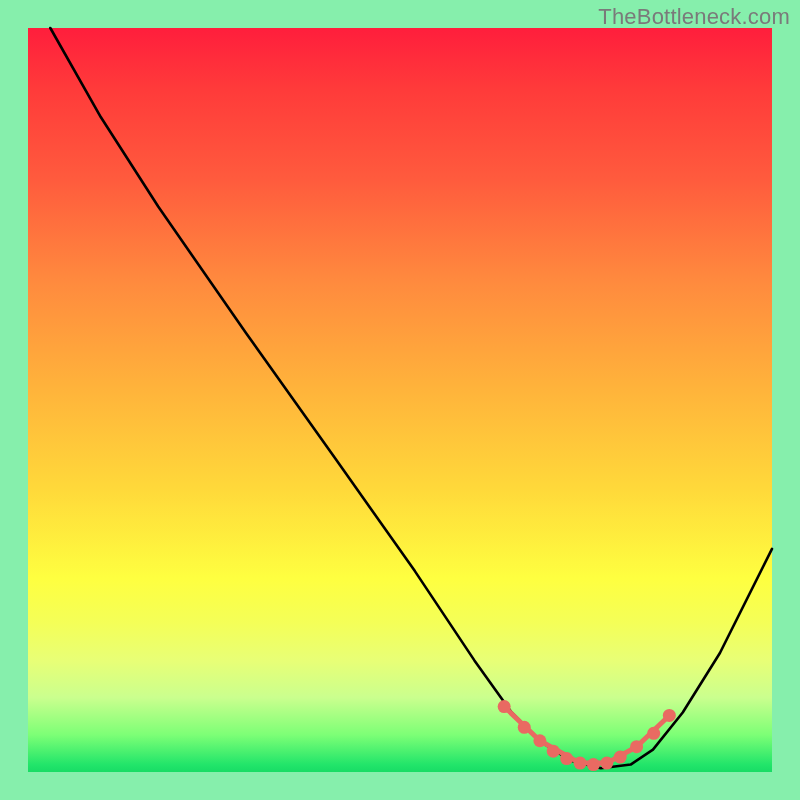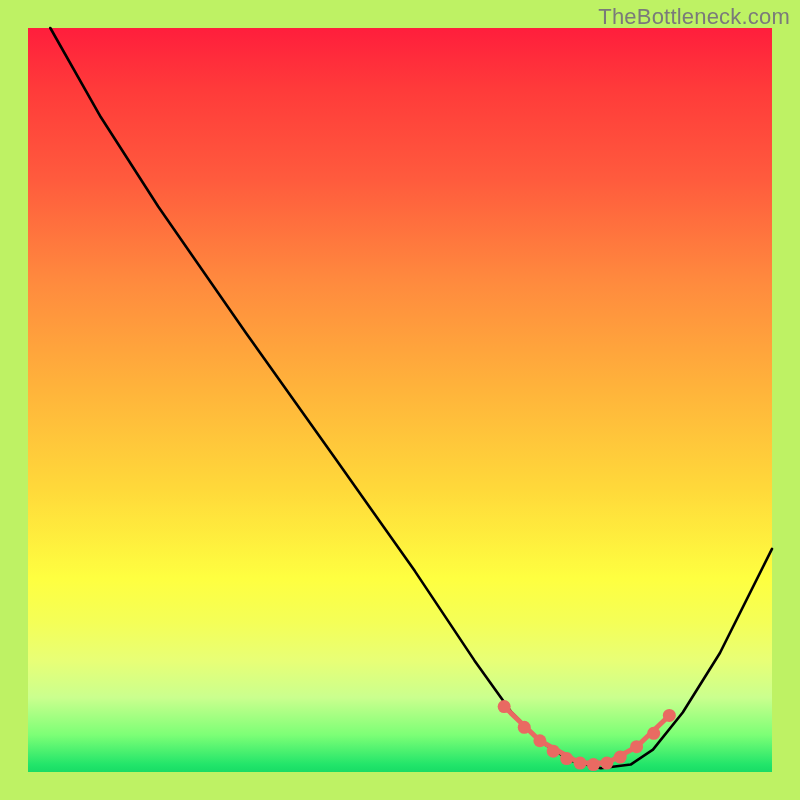--- a/index.html
+++ b/index.html
@@ -8,21 +8,21 @@
     width: 800px;
     height: 800px;
     background: #000;
     overflow: hidden;
     font-family: Arial, Helvetica, sans-serif;
   }
   .frame {
     position: relative;
     width: 800px;
     height: 800px;
-    background: #bef264;
+    background: #86efac;
   }
   .watermark {
     position: absolute;
     top: 4px;
     right: 10px;
     color: #7a7a7a;
     font-size: 22px;
     font-weight: 500;
     letter-spacing: 0.2px;
     z-index: 10;

